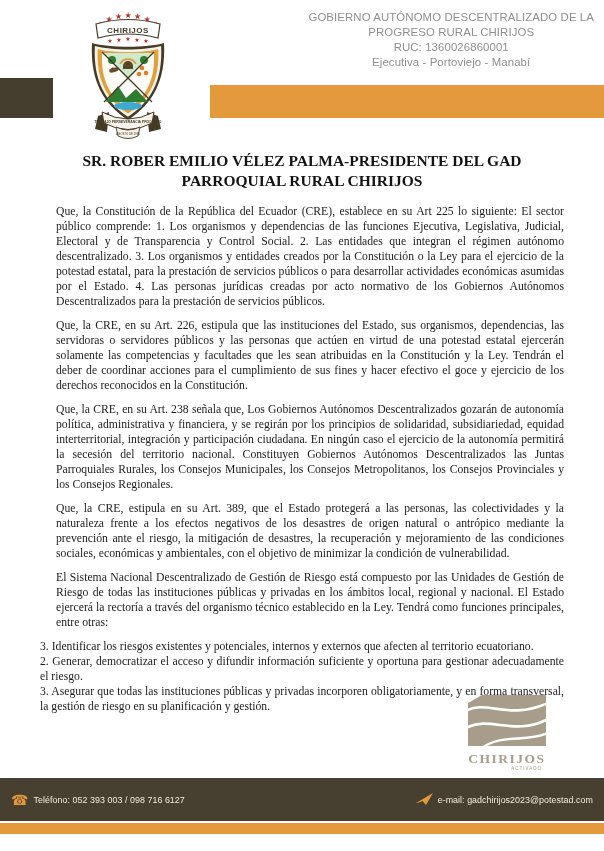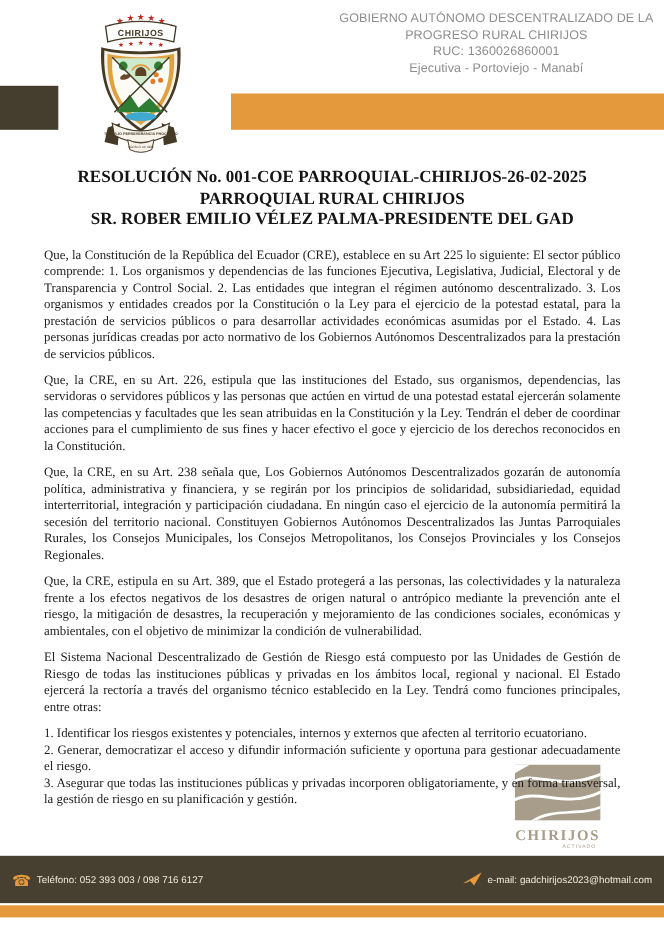--- a/index.html
+++ b/index.html
@@ -27,21 +27,21 @@
   
   .doc-main{position:absolute;left:40px;right:40px;top:151px;z-index:2;}
   .doc-title{
     margin:0 0 14px 0;text-align:center;font-weight:bold;color:#141414;
     font-size:15.5px;line-height:19.5px;font-family:"Liberation Serif",serif;
   }
   .doc-title div{white-space:nowrap;}
 
   
   .doc-body p{
-    margin:0 0 9px 0;text-align:justify;color:#1c1c1c;
+    margin:0 0 9px 16px;text-align:justify;color:#1c1c1c;
     font-size:11.7px;line-height:15px;
   }
   .doc-body p.list-line{margin:0;}
 
   
   .watermark{position:absolute;left:468px;top:695px;width:78px;z-index:1;text-align:center;}
   .watermark .wm-brand{
     font-family:"Liberation Serif",serif;font-weight:bold;color:#a89d8b;
     font-size:13.5px;letter-spacing:1.5px;margin-top:1px;white-space:nowrap;
   }
@@ -153,47 +153,46 @@
       <path d="M-2 33 C 22 20, 46 42, 80 24" stroke="#ffffff" stroke-width="2.6" fill="none"></path>
       <path d="M14 53 C 34 38, 58 48, 80 38" stroke="#ffffff" stroke-width="2.4" fill="none"></path>
       <polygon points="0,0 14,0 0,8" fill="#ffffff"></polygon>
     </svg>
     <div class="wm-brand">CHIRIJOS</div>
     <div class="wm-tagline">ACTIVADO</div>
   </div>
 
   <main class="doc-main">
     <h1 class="doc-title">
-      <div>RESOLUCIÓN No. 001-COE PARROQUIAL-CHIRIJOS-26-02-2025</div>
+      <div>SR. ROBER EMILIO VÉLEZ PALMA-PRESIDENTE DEL GAD</div>
       <div>PARROQUIAL RURAL CHIRIJOS</div>
-      <div>SR. ROBER EMILIO VÉLEZ PALMA-PRESIDENTE DEL GAD</div>
     </h1>
     <div class="doc-body">
       <p>Que, la Constitución de la República del Ecuador (CRE), establece en su Art 225 lo siguiente: El sector público comprende: 1. Los organismos y dependencias de las funciones Ejecutiva, Legislativa, Judicial, Electoral y de Transparencia y Control Social. 2. Las entidades que integran el régimen autónomo descentralizado. 3. Los organismos y entidades creados por la Constitución o la Ley para el ejercicio de la potestad estatal, para la prestación de servicios públicos o para desarrollar actividades económicas asumidas por el Estado. 4. Las personas jurídicas creadas por acto normativo de los Gobiernos Autónomos Descentralizados para la prestación de servicios públicos.</p>
       <p>Que, la CRE, en su Art. 226, estipula que las instituciones del Estado, sus organismos, dependencias, las servidoras o servidores públicos y las personas que actúen en virtud de una potestad estatal ejercerán solamente las competencias y facultades que les sean atribuidas en la Constitución y la Ley. Tendrán el deber de coordinar acciones para el cumplimiento de sus fines y hacer efectivo el goce y ejercicio de los derechos reconocidos en la Constitución.</p>
       <p>Que, la CRE, en su Art. 238 señala que, Los Gobiernos Autónomos Descentralizados gozarán de autonomía política, administrativa y financiera, y se regirán por los principios de solidaridad, subsidiariedad, equidad interterritorial, integración y participación ciudadana. En ningún caso el ejercicio de la autonomía permitirá la secesión del territorio nacional. Constituyen Gobiernos Autónomos Descentralizados las Juntas Parroquiales Rurales, los Consejos Municipales, los Consejos Metropolitanos, los Consejos Provinciales y los Consejos Regionales.</p>
       <p>Que, la CRE, estipula en su Art. 389, que el Estado protegerá a las personas, las colectividades y la naturaleza frente a los efectos negativos de los desastres de origen natural o antrópico mediante la prevención ante el riesgo, la mitigación de desastres, la recuperación y mejoramiento de las condiciones sociales, económicas y ambientales, con el objetivo de minimizar la condición de vulnerabilidad.</p>
       <p>El Sistema Nacional Descentralizado de Gestión de Riesgo está compuesto por las Unidades de Gestión de Riesgo de todas las instituciones públicas y privadas en los ámbitos local, regional y nacional. El Estado ejercerá la rectoría a través del organismo técnico establecido en la Ley. Tendrá como funciones principales, entre otras:</p>
-      <p class="list-line">1. Identificar los riesgos existentes y potenciales, internos y externos que afecten al territorio ecuatoriano.</p>
+      <p class="list-line">3. Identificar los riesgos existentes y potenciales, internos y externos que afecten al territorio ecuatoriano.</p>
       <p class="list-line"> 2. Generar, democratizar el acceso y difundir información suficiente y oportuna para gestionar adecuadamente el riesgo.</p>
       <p class="list-line">3. Asegurar que todas las instituciones públicas y privadas incorporen obligatoriamente, y en forma transversal, la gestión de riesgo en su planificación y gestión.</p>
     </div>
   </main>
 
   <footer>
     <div class="footer-bar">
       <span class="footer-item">
         <span class="ficon phone-glyph">☎</span>
         <span>Teléfono: 052 393 003 / 098 716 6127</span>
       </span>
       <span class="footer-item">
         <span class="ficon">
           <svg width="17" height="13" viewBox="0 0 17 13">
               <path d="M0 10 L17 0 L10 12 L6.5 8 L3 9.5 Z" fill="#e5993d"></path>
             </svg>
         </span>
-        <span>e-mail: gadchirijos2023@hotmail.com</span>
+        <span>e-mail: gadchirijos2023@potestad.com</span>
       </span>
     </div>
     <div class="footer-strip"></div>
   </footer>
 
 </div>
 
 </body></html>

